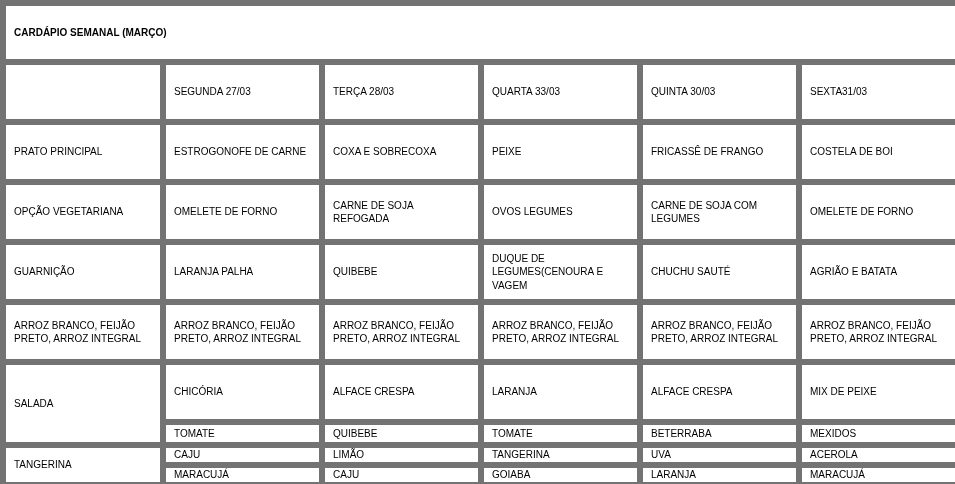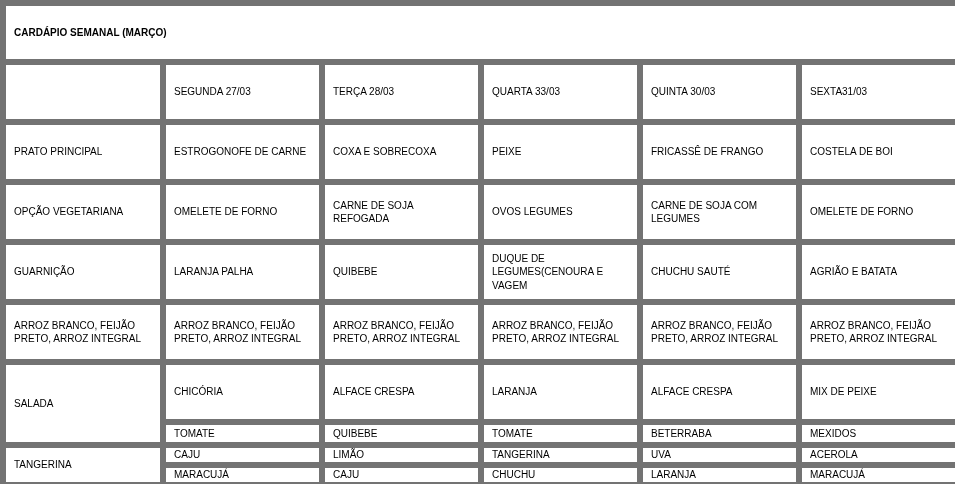--- a/index.html
+++ b/index.html
@@ -129,20 +129,20 @@
       <td>CAJU</td>
       <td>LIMÃO</td>
       <td>TANGERINA</td>
       <td>UVA</td>
       <td>ACEROLA</td>
     </tr>
 
     <tr class="sub" style="height:17px">
       <td>MARACUJÁ</td>
       <td>CAJU</td>
-      <td>CHUCHU</td>
+      <td>GOIABA</td>
       <td>LARANJA</td>
       <td>MARACUJÁ</td>
     </tr>
 
   </tbody>
     </table>
 </div>
 
 </body></html>

